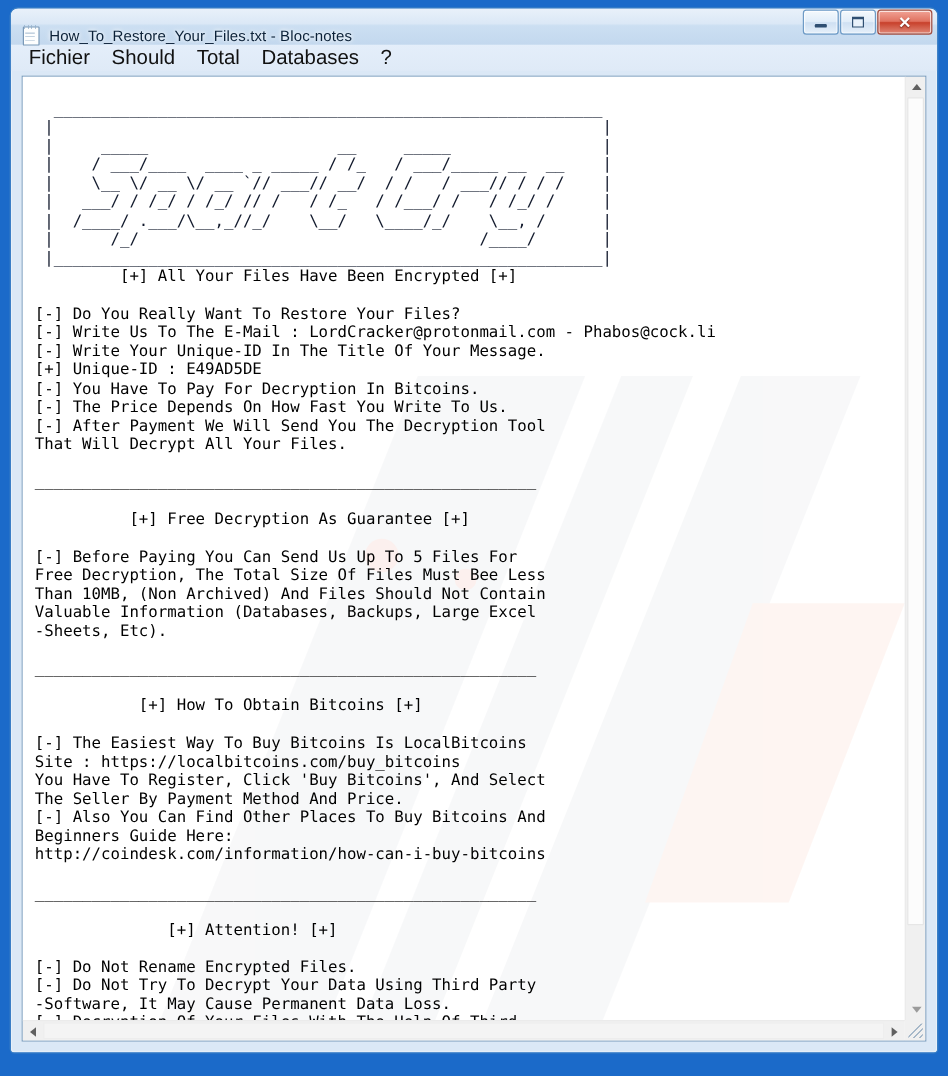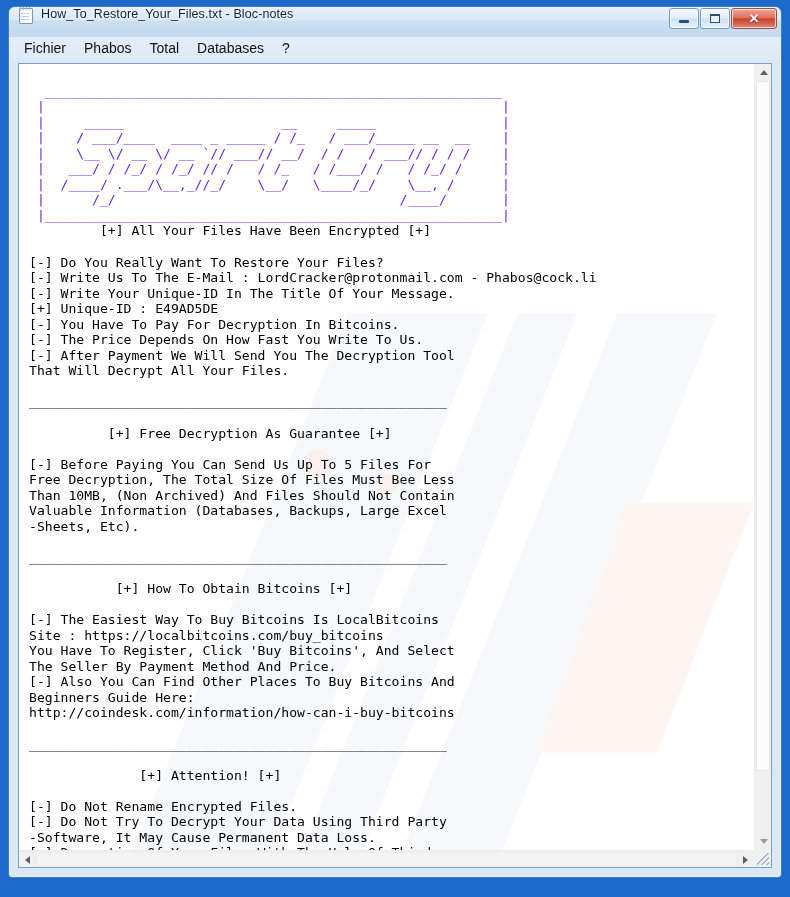--- a/index.html
+++ b/index.html
@@ -28,21 +28,21 @@
       #d8e6f5 0px, #cfe0f3 4px, #c5d9ef 20px, #bcd4ec 34px, #cfe0f2 40px, #dbe8f6 44px);
     box-shadow: 0 0 0 1px rgba(255,255,255,0.35) inset;
     overflow: hidden;
   }
 
   
   #titlebar {
     position: relative;
     height: 30px;
     display: flex;
-    align-items: flex-start;
+    align-items: flex-end;
     padding-left: 9px;
     background: linear-gradient(to bottom, #e9f1fa 0%, #dbe8f6 42%, #ccdff2 48%, #c3d8ee 100%);
     border-radius: 6px 6px 0 0;
   }
   #app-icon {
     width: 16px; height: 16px;
     position: relative;
     margin-right: 7px;
     flex: none;
   }
@@ -118,21 +118,21 @@
     text-shadow: 0 1px 1px rgba(90,20,10,0.85);
   }
 
   
   #menubar {
     height: 22px;
     display: flex;
     align-items: center;
     padding-left: 6px;
     background: linear-gradient(to bottom, #e4eefa 0%, #dfeaf7 100%);
-    font-size: 14px;
+    font-size: 17px;
     color: #111;
   }
   .menu-item {
     padding: 2px 9px;
     white-space: nowrap;
     cursor: default;
   }
 
   
   #client {
@@ -163,21 +163,21 @@
     color: #000000;
     white-space: pre;
     letter-spacing: 0px;
   }
   
   #ascii-banner {
     font-family: "DejaVu Sans Mono", "Liberation Mono", monospace;
     font-size: 13.1px;
     line-height: 15.55px;
     white-space: pre;
-    color: #6d28d9;
+    color: #0f172a;
   }
 
   
   #watermark {
     position: absolute;
     left: 0; top: 0; right: 0; bottom: 0;
     pointer-events: none;
     opacity: 0.5;
   }
 
@@ -275,21 +275,21 @@
         <div class="glyph-max"></div>
       </div>
       <div class="cap-btn close">
         <div class="glyph-close">✕</div>
       </div>
     </div>
   </div>
 
   <div id="menubar">
     <div class="menu-item">Fichier</div>
-    <div class="menu-item">Phabos</div>
+    <div class="menu-item">Should</div>
     <div class="menu-item">Total</div>
     <div class="menu-item">Databases</div>
     <div class="menu-item">?</div>
   </div>
 
   <div id="client">
 
     <div id="text-surface">
 
       <svg id="watermark" viewBox="0 0 737 800" preserveAspectRatio="none">

